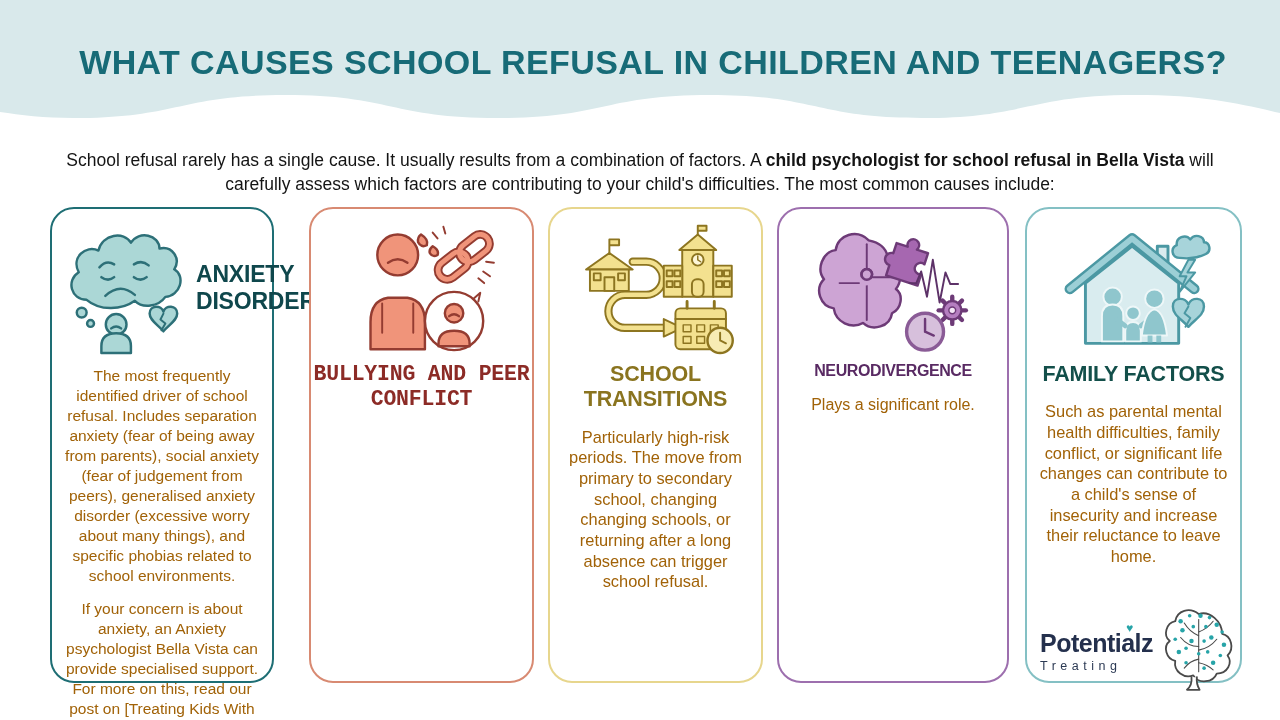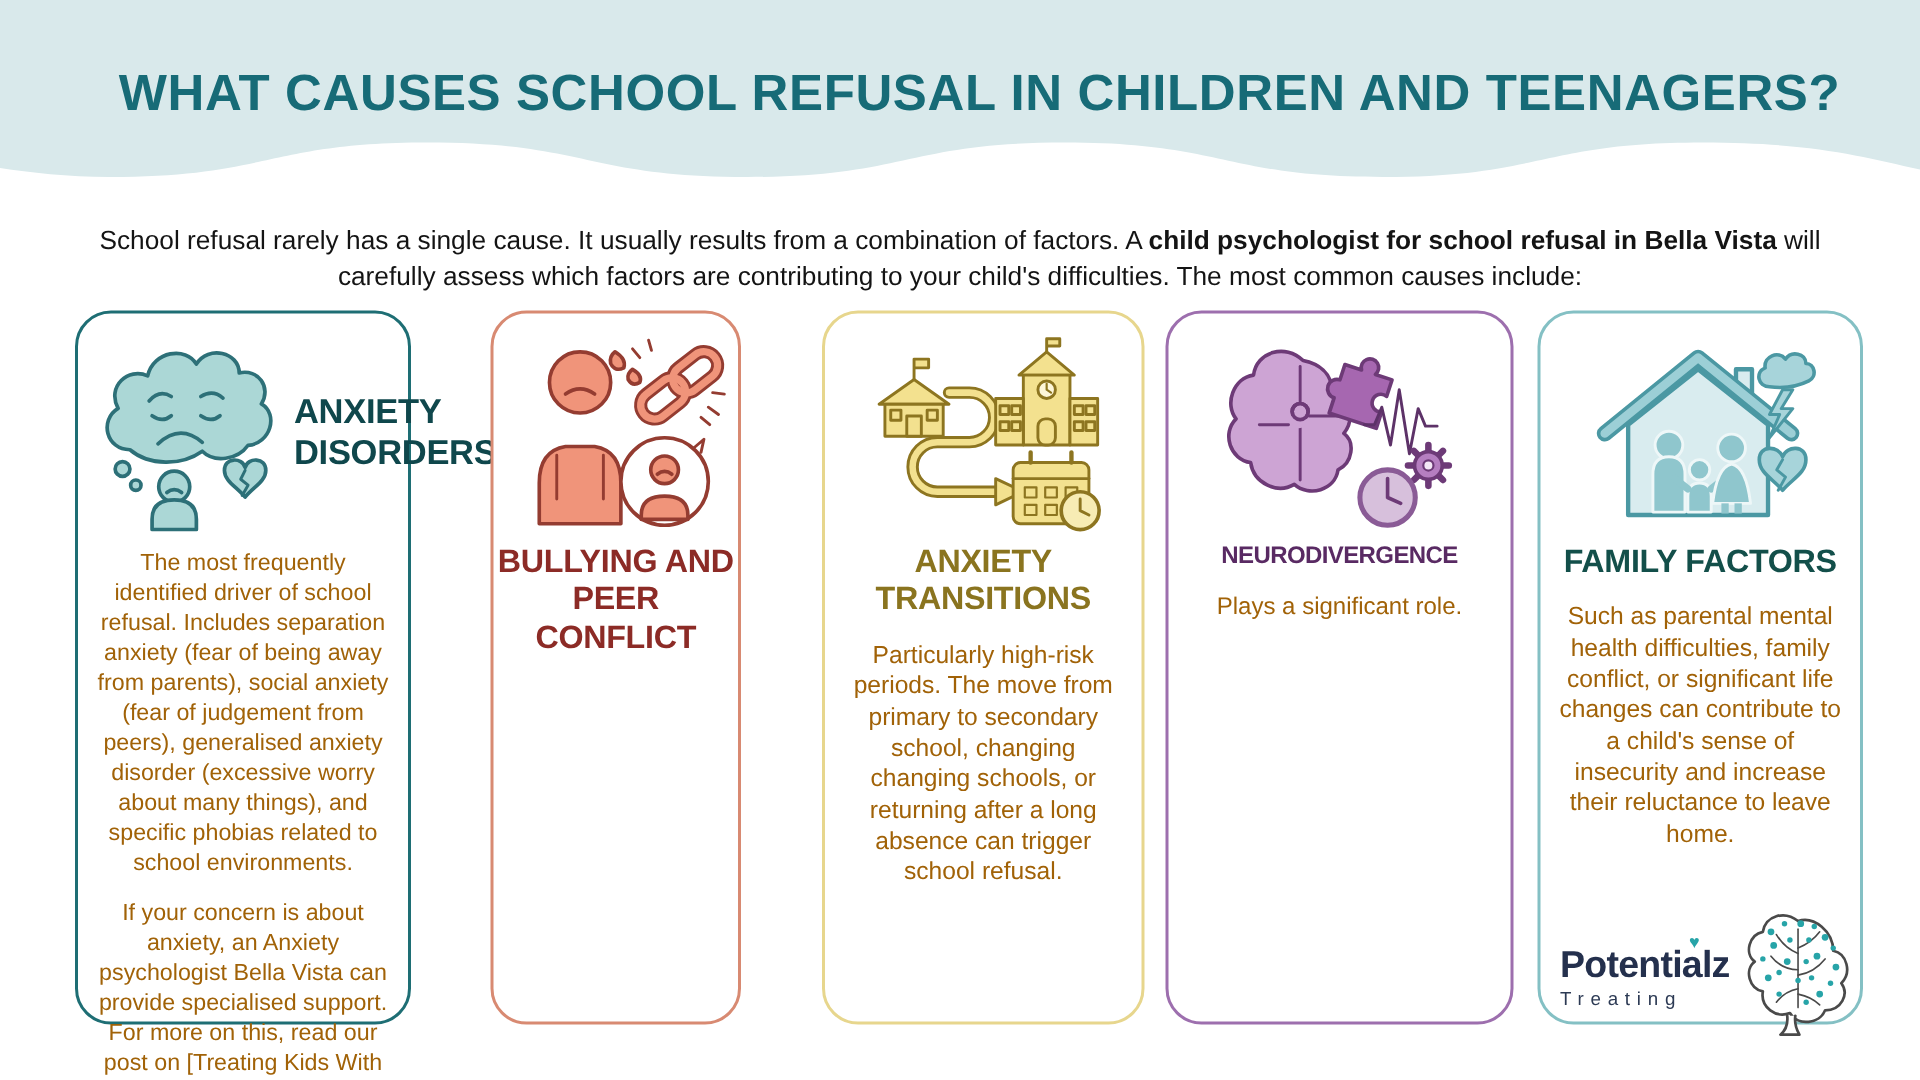--- a/index.html
+++ b/index.html
@@ -14,21 +14,21 @@
   .intro{position:absolute;left:50px;top:148px;width:1180px;margin:0;text-align:center;
          font-size:17.5px;line-height:1.38;color:#141414;}
   .intro b{font-weight:bold;}
   
   .card{position:absolute;top:207px;height:476px;background:#fff;border:2px solid #999;
         border-radius:24px;box-sizing:border-box;}
   .card h2{margin:0;font-weight:bold;line-height:1.18;letter-spacing:-.2px;}
   .card p{margin:0;text-align:center;color:#a16207;}
   .card .icon{display:flex;justify-content:center;align-items:center;}
   .card-1{left:50px;width:224px;}
-  .card-2{left:327px;width:167px;}
+  .card-2{left:309px;width:225px;font-family:Liberation Mono, monospace;}
   .card-3{left:548px;width:215px;}
   .card-4{left:777px;width:232px;}
   .card-5{left:1025px;width:217px;}
   
   .c1-head{display:flex;align-items:center;padding:10px 8px 0 10px;}
   .c1-head .icon{width:128px;flex:0 0 128px;}
   .c1-head h2{font-size:23px;padding-left:6px;}
   .card-1 p{font-size:15.5px;line-height:1.29;padding:0 12px;margin-top:13px;}
   .card-1 p.first{margin-top:9px;}
   
@@ -174,21 +174,21 @@
                 <rect x="136" y="109" width="8" height="7"></rect>
               <rect x="108" y="121" width="8" height="7"></rect>
                 <rect x="122" y="121" width="8" height="7"></rect>
                 <rect x="136" y="121" width="8" height="7"></rect>
             </g>
             <circle cx="146" cy="125" r="13" stroke-width="2.5" fill="#f7ecb4"></circle>
             <path d="M146,125 v-8 M146,125 l6,3" fill="none" stroke-width="2"></path>
           </g>
         </svg>
       </div>
-      <h2 style="color: rgb(138, 116, 31);">ANXIETY TRANSITIONS</h2>
+      <h2 style="color: rgb(138, 116, 31);">SCHOOL TRANSITIONS</h2>
       <p>Particularly high-risk periods. The move from primary to secondary school, changing changing schools, or returning after a long absence can trigger school refusal.</p>
     </div>
   </section>
 
   <section class="card card-4" style="border-color: rgb(157, 111, 174);">
     <div class="stack">
       <div class="icon">
         <svg width="170" height="136" viewBox="0 0 170 140">
           <g stroke="#6d3a77" stroke-width="2.5" fill="#cda4d4" stroke-linecap="round" stroke-linejoin="round">
             <path d="M60,22 C48,10 28,16 26,32 C12,34 6,52 14,62 C4,72 10,90 24,92 C26,106 42,114 54,107 C64,116 82,111 84,97 C94,92 96,78 88,72 C96,62 92,46 80,44 C80,30 70,24 60,22 Z"></path>

